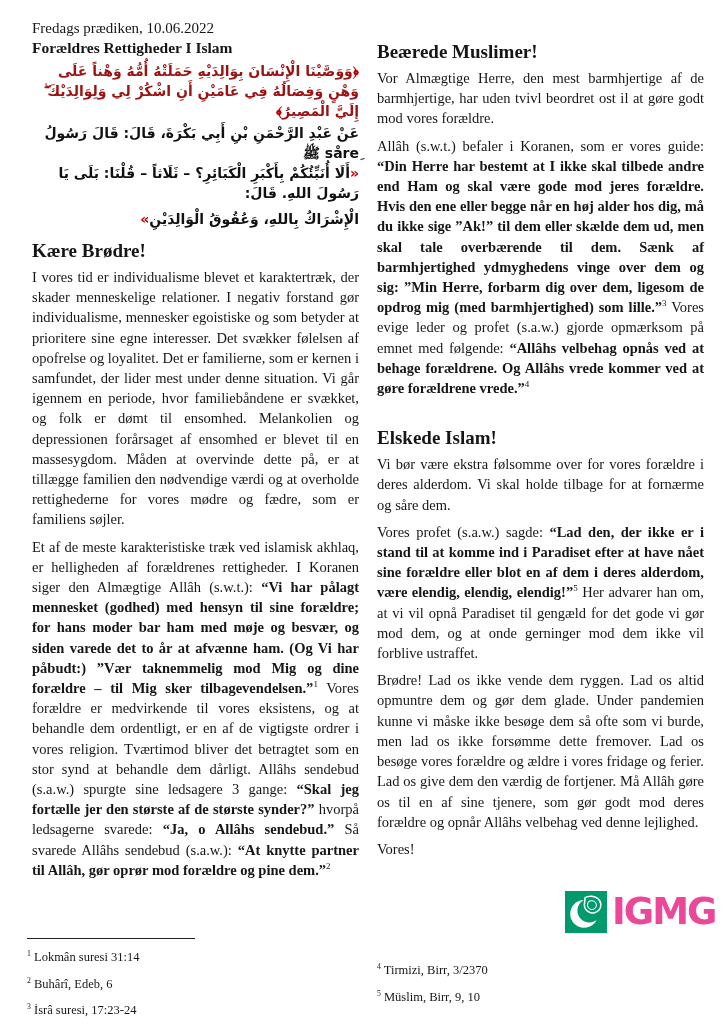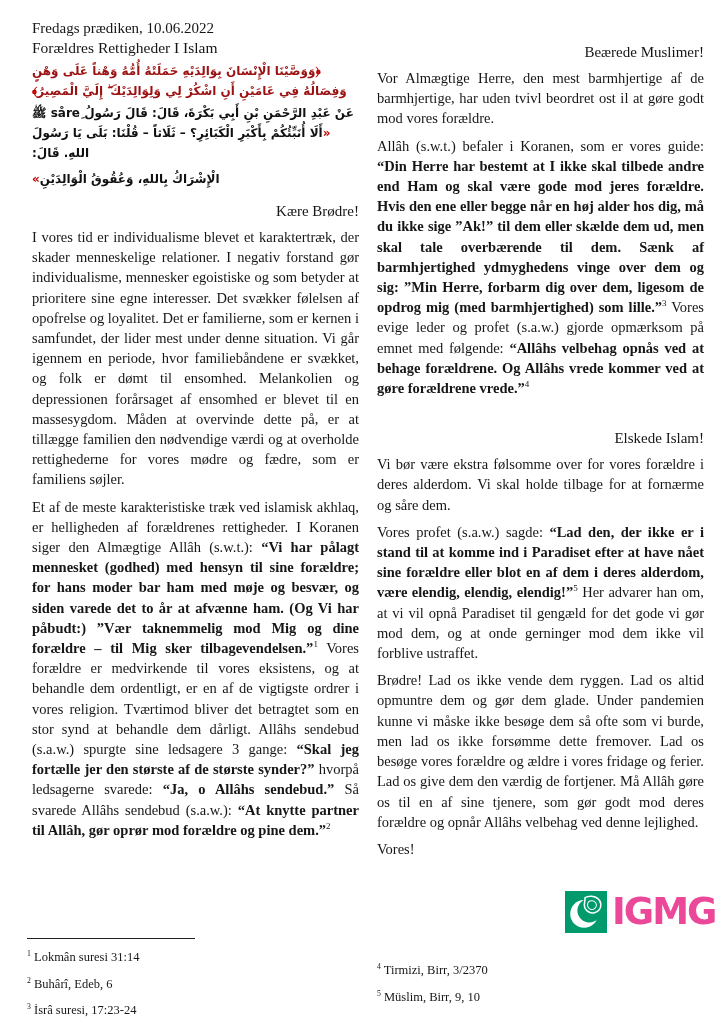--- a/index.html
+++ b/index.html
@@ -8,33 +8,33 @@
     width:724px;height:1024px;
     background:#ffffff;
     font-family:"Liberation Serif","DejaVu Serif",serif;
     color:#161616;
     overflow:hidden;
   }
   .col{position:absolute;top:18px;width:327px;font-size:14.5px;line-height:20.2px;}
   .col-left{left:32px;}
   .col-right{left:377px;padding-top:24px;}
   .date-line{font-size:15px;line-height:20px;}
-  .doc-title{font-size:15.5px;font-weight:normal;line-height:20px;margin-bottom:3px;}
+  .doc-title{font-size:15.5px;font-weight:bold;line-height:20px;margin-bottom:3px;}
   .arabic{
-    direction:rtl;text-align:left;
+    direction:rtl;text-align:right;
     font-family:"DejaVu Sans",sans-serif;
-    font-weight:bold;font-size:12px;line-height:20px;
+    font-weight:bold;font-size:14px;line-height:20px;
     margin-bottom:12px;
   }
   .arabic .verse{color:var(--verse_red,#9b1212);}
   .arabic .mark{color:var(--mark_red,#c00000);}
   .arabic .narration{color:#111;margin-top:2px;}
   .arabic .hadith{color:#111;}
   .arabic .hadith-last{margin-top:6px;}
-  .sec-heading{font-size:15px;font-weight:normal;margin:0 0 6px 0;line-height:20px;text-align:right;}
+  .sec-heading{font-size:19px;font-weight:bold;margin:0 0 6px 0;line-height:20px;}
   .gap-top{margin-top:30px;}
   .body-para{margin:0 0 7px 0;text-align:justify;}
   sup{font-size:0.62em;line-height:0;vertical-align:super;}
   .footnotes{position:absolute;width:327px;font-size:12.5px;line-height:15.5px;}
   .footnotes-left{left:27px;top:938px;}
   .footnotes-right{left:377px;top:952px;}
   .fn-rule{width:168px;border-top:1.3px solid #222;margin-bottom:6px;}
   .fn-line{margin:11px 0 1px 0;}
   .logo{
     position:absolute;left:565px;top:891px;

